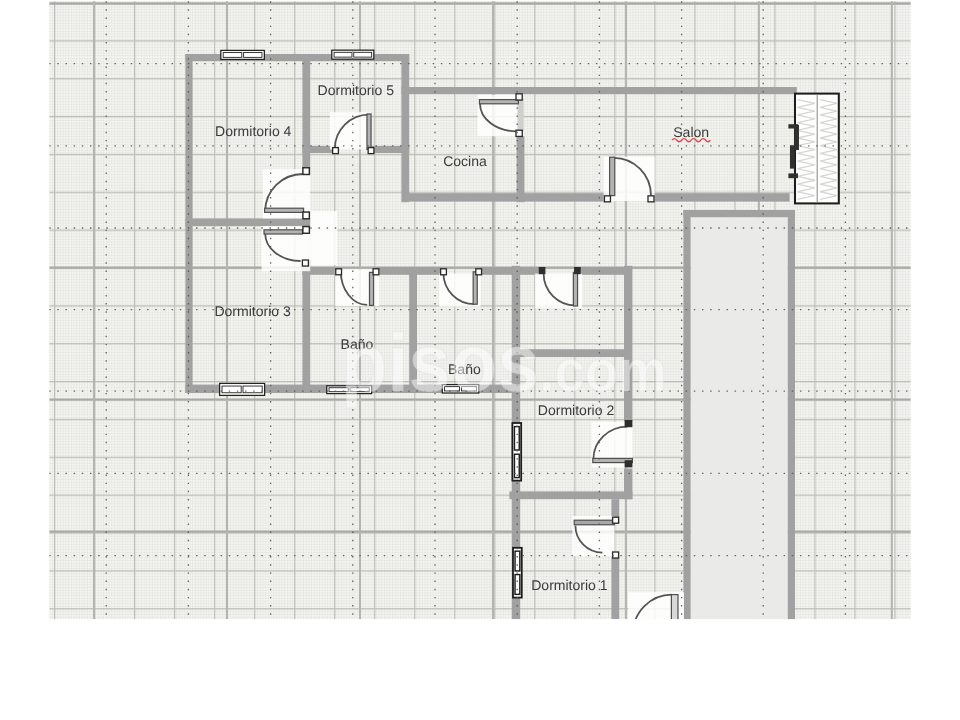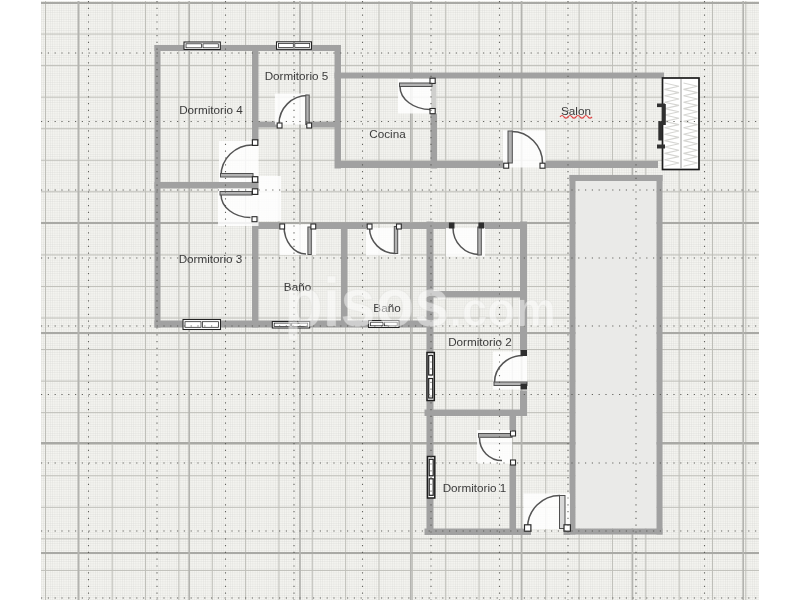--- a/index.html
+++ b/index.html
@@ -1,16 +1,16 @@
 <!DOCTYPE html>
 <html><head>
 <meta charset="utf-8">
 <style>
   html,body{margin:0;padding:0;background:#fff;}
-  #page{position:relative;width:800px;height:600px;background:#fff;overflow:hidden;
+  #page{position:relative;width:800px;height:516px;background:#fff;overflow:hidden;
         font-family:"Liberation Sans", sans-serif;}
   svg{display:block;}
 </style>
 </head>
 <body>
 <div id="page">
 <svg width="800" height="600" viewBox="0 0 800 600">
 <defs>
   <pattern id="fine" width="2.25" height="2.25" patternUnits="userSpaceOnUse" x="41" y="1">
     <rect width="2.25" height="2.25" fill="#f4f4f0"></rect>

